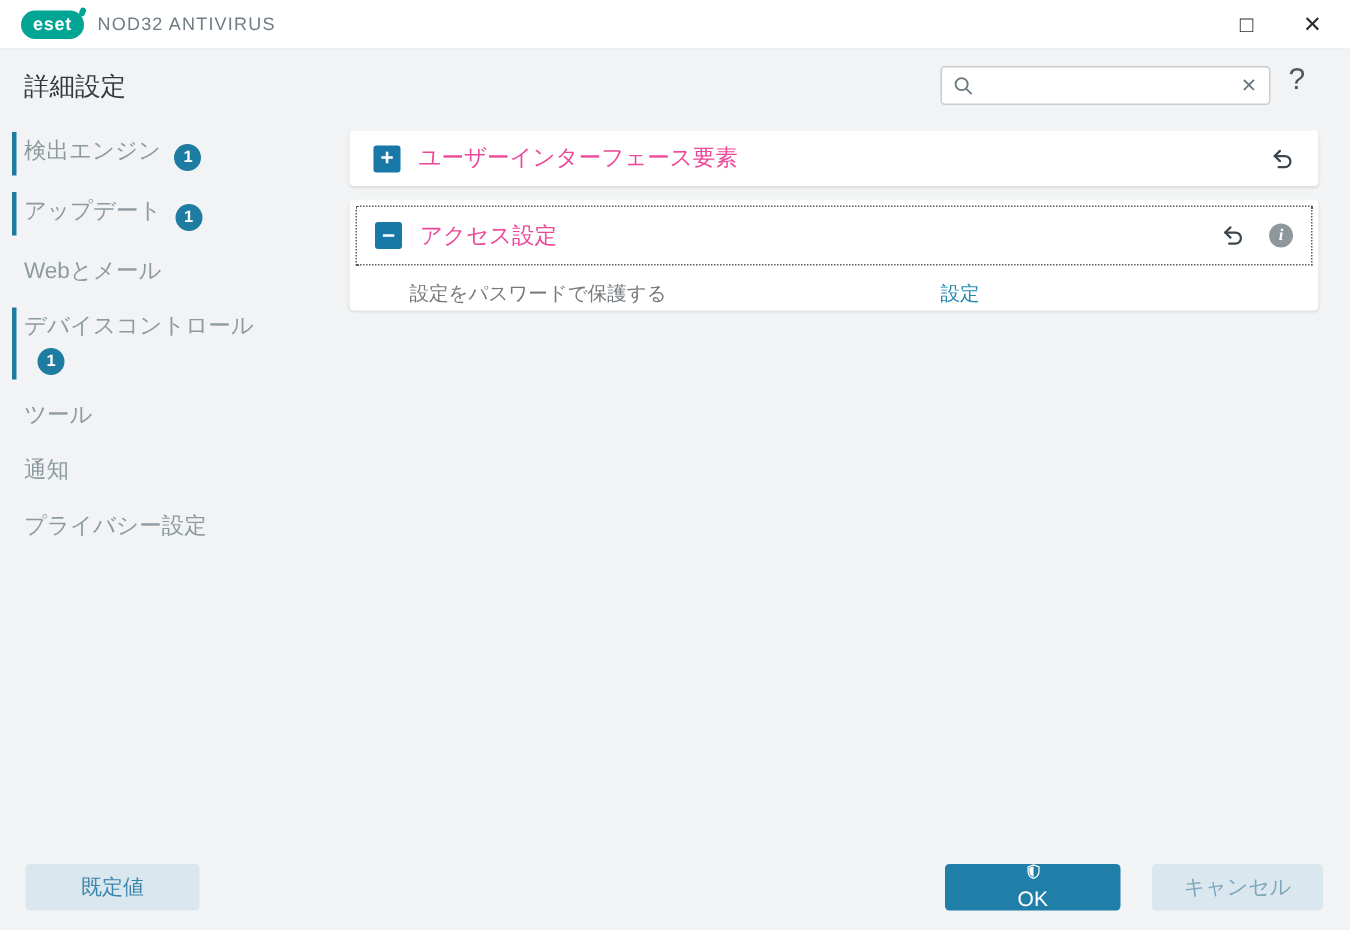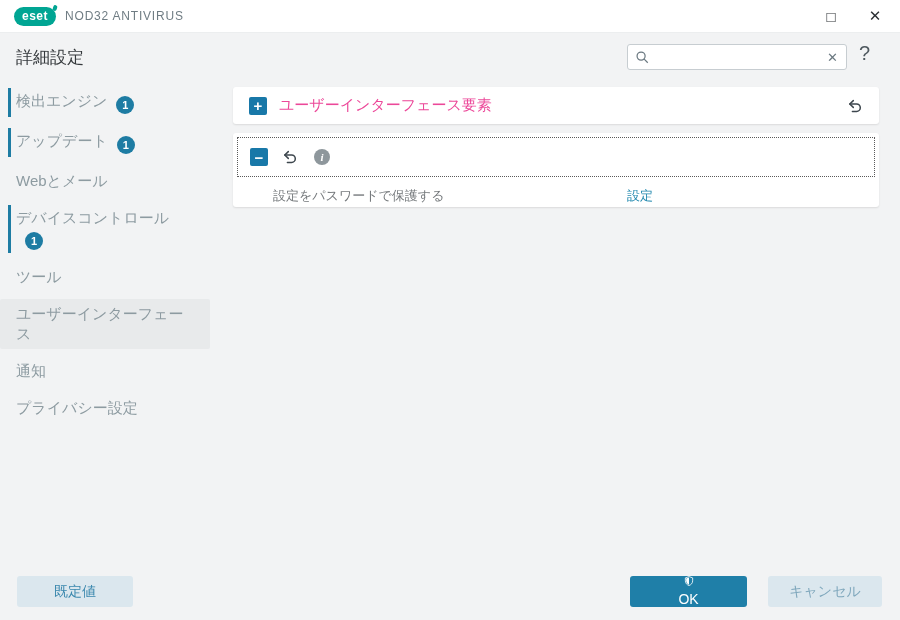--- a/index.html
+++ b/index.html
@@ -129,23 +129,20 @@
   <div class="side-item">
     <span class="label-line">Webとメール</span>
   </div>
   <div class="side-item accent wrap2">
     <span class="label-line">デバイスコントロール</span>
     <span class="badge block">1</span>
   </div>
   <div class="side-item">
     <span class="label-line">ツール</span>
   </div>
-  <div class="side-item selected wrap2">
-    <span class="label-line">ユーザーインターフェース</span>
-  </div>
   <div class="side-item">
     <span class="label-line">通知</span>
   </div>
   <div class="side-item">
     <span class="label-line">プライバシー設定</span>
   </div>
 </nav>
 
 <section class="card card1">
   <div class="section-head">
@@ -156,20 +153,21 @@
         <path d="M6.3 2.6 L2.8 6 L6.3 9.4" fill="none" stroke="#3d464d" stroke-width="1.5" stroke-linecap="round" stroke-linejoin="round"></path>
         <path d="M2.8 6 H9.6 A3.7 3.7 0 0 1 9.6 13.4 H5.4" fill="none" stroke="#3d464d" stroke-width="1.5" stroke-linecap="round"></path>
       </svg>
     </span>
   </div>
 </section>
 
 <section class="card card2">
   <div class="section-head">
     <span class="toggle-box">−</span>
+    <span class="section-title">アクセス設定</span>
     <span class="icon-btn">
       <svg width="16" height="16" viewBox="0 0 16 16">
         <path d="M6.3 2.6 L2.8 6 L6.3 9.4" fill="none" stroke="#3d464d" stroke-width="1.5" stroke-linecap="round" stroke-linejoin="round"></path>
         <path d="M2.8 6 H9.6 A3.7 3.7 0 0 1 9.6 13.4 H5.4" fill="none" stroke="#3d464d" stroke-width="1.5" stroke-linecap="round"></path>
       </svg>
     </span>
     <span class="icon-btn">
       <span class="info-circle">i</span>
     </span>
   </div>

